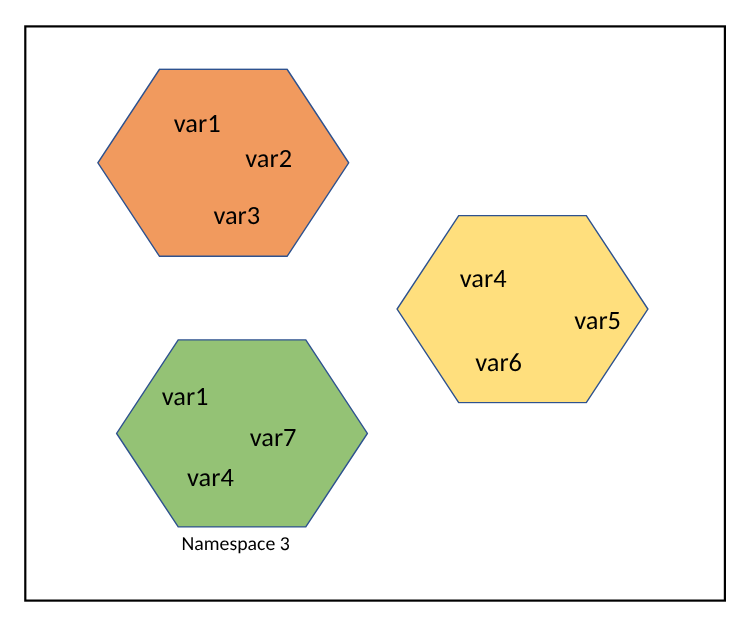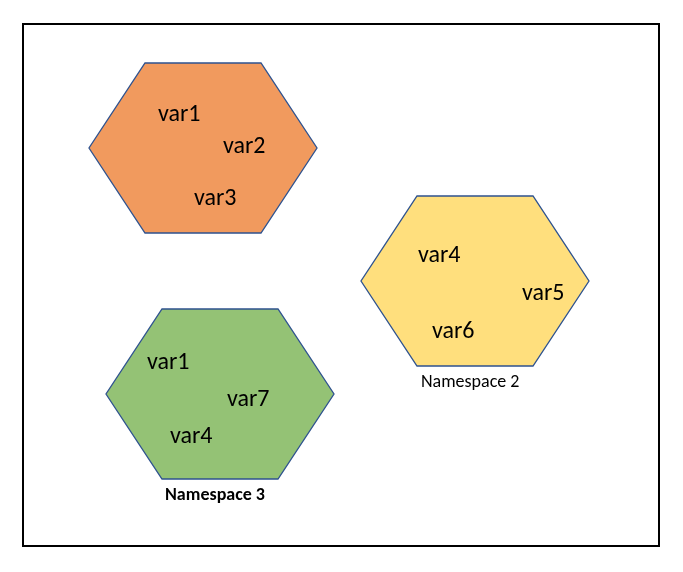--- a/index.html
+++ b/index.html
@@ -59,25 +59,24 @@
   </div>
 
   <div class="hex-group" style="left:360px; top:195px;">
     <svg width="230" height="172">
       <polygon points="57,1 173,1 229,86 173,171 57,171 1,86" fill-opacity="0.85" stroke="#2E528F" stroke-width="1.3" fill="#FFD966"></polygon>
     </svg>
     <div class="var-label" style="left:58px; top:44px;">var4</div>
     <div class="var-label" style="left:162px; top:82px;">var5</div>
     <div class="var-label" style="left:72px; top:120px;">var6</div>
   </div>
-  <div class="hex-label" style="left:421px; top:370px;">Namespace 2</div>
 
   <div class="hex-group" style="left:105px; top:308px;">
     <svg width="230" height="172">
       <polygon points="57,1 173,1 229,86 173,171 57,171 1,86" fill-opacity="0.75" stroke="#2E528F" stroke-width="1.3" fill="#70AD47"></polygon>
     </svg>
     <div class="var-label" style="left:42px; top:38px;">var1</div>
     <div class="var-label" style="left:122px; top:75px;">var7</div>
     <div class="var-label" style="left:65px; top:112px;">var4</div>
   </div>
-  <div class="hex-label" style="left:165px; top:483px;font-weight:bold;">Namespace 3</div>
+  <div class="hex-label" style="left:165px; top:483px;">Namespace 3</div>
 
 </div>
 
 </body></html>

